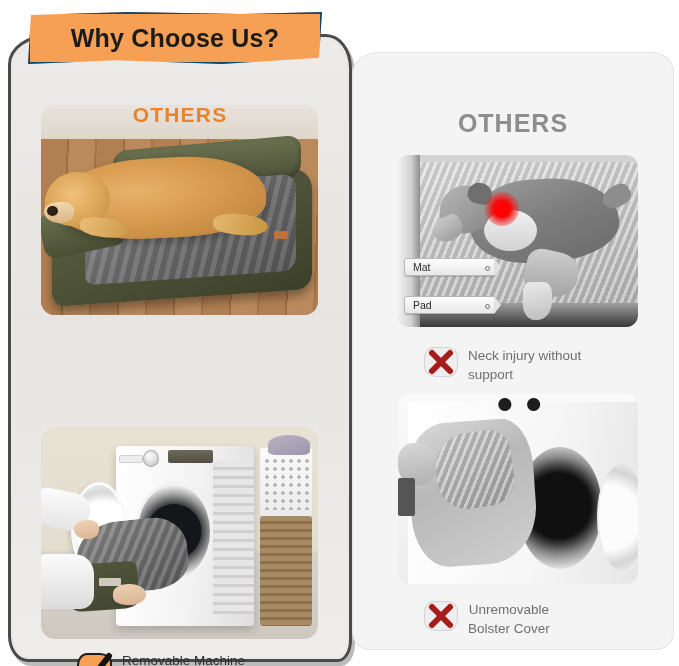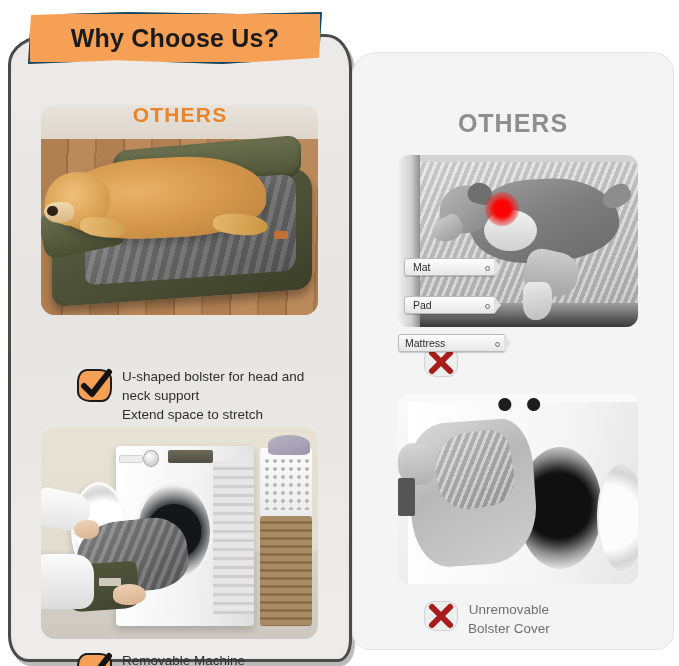--- a/index.html
+++ b/index.html
@@ -526,30 +526,20 @@
     <div class="bolster-left"></div>
     <div class="dog-body"></div>
     <div class="dog-head"></div>
     <div class="dog-snout"></div>
     <div class="dog-nose"></div>
     <div class="dog-paw1"></div>
     <div class="dog-paw2"></div>
     <div class="bed-tag"></div>
   </div>
 
-  <div class="caption" id="caption-bolster">
-    <span class="check-icon">
-      <svg width="38" height="40" viewBox="0 0 38 40" aria-hidden="true">
-        <path d="M8 21 L16 29 L33 7" fill="none" stroke="#121212" stroke-width="6" stroke-linecap="round" stroke-linejoin="round"></path>
-      </svg>
-    </span>
-    <span class="caption-text">U-shaped bolster for head and
-neck support
-Extend space to stretch</span>
-  </div>
 
   <div class="photo left-photo" id="photo-washer">
     <div class="basket-top"></div>
     <div class="basket-holes"></div>
     <div class="laundry"></div>
     <div class="basket-wicker"></div>
     <div class="wm-body"></div>
     <div class="wm-ribs"></div>
     <div class="wm-drawer"></div>
     <div class="wm-panel"></div>
@@ -591,29 +581,30 @@
   <div class="gh-ear"></div>
   <div class="gh-leg1"></div>
   <div class="gh-leg2"></div>
   <div class="gh-tail"></div>
 </div>
 <div id="injury-dot"></div>
 
 <div class="layer-tags">
   <span class="layer-tag tag-mat">Mat</span>
   <span class="layer-tag tag-pad">Pad</span>
-  <span class="layer-tag tag-mattress">Mattress</span>
 </div>
 
 <div class="caption" id="caption-neck">
   <span class="x-icon">
     <svg width="36" height="36" viewBox="0 0 36 36" aria-hidden="true">
       <path d="M9 9 L27 27 M27 9 L9 27" fill="none" stroke="#A81B1B" stroke-width="6" stroke-linecap="round"></path>
     </svg>
   </span>
+  <span class="caption-text muted">Neck injury without
+support</span>
 </div>
 
 <div class="photo" id="photo-washer2">
   <div class="w2-body"></div>
   <div class="w2-knobs"></div>
   <div class="w2-drum"></div>
   <div class="w2-door"></div>
   <div class="w2-cover"></div>
   <div class="w2-fur"></div>
   <div class="w2-hand"></div>

